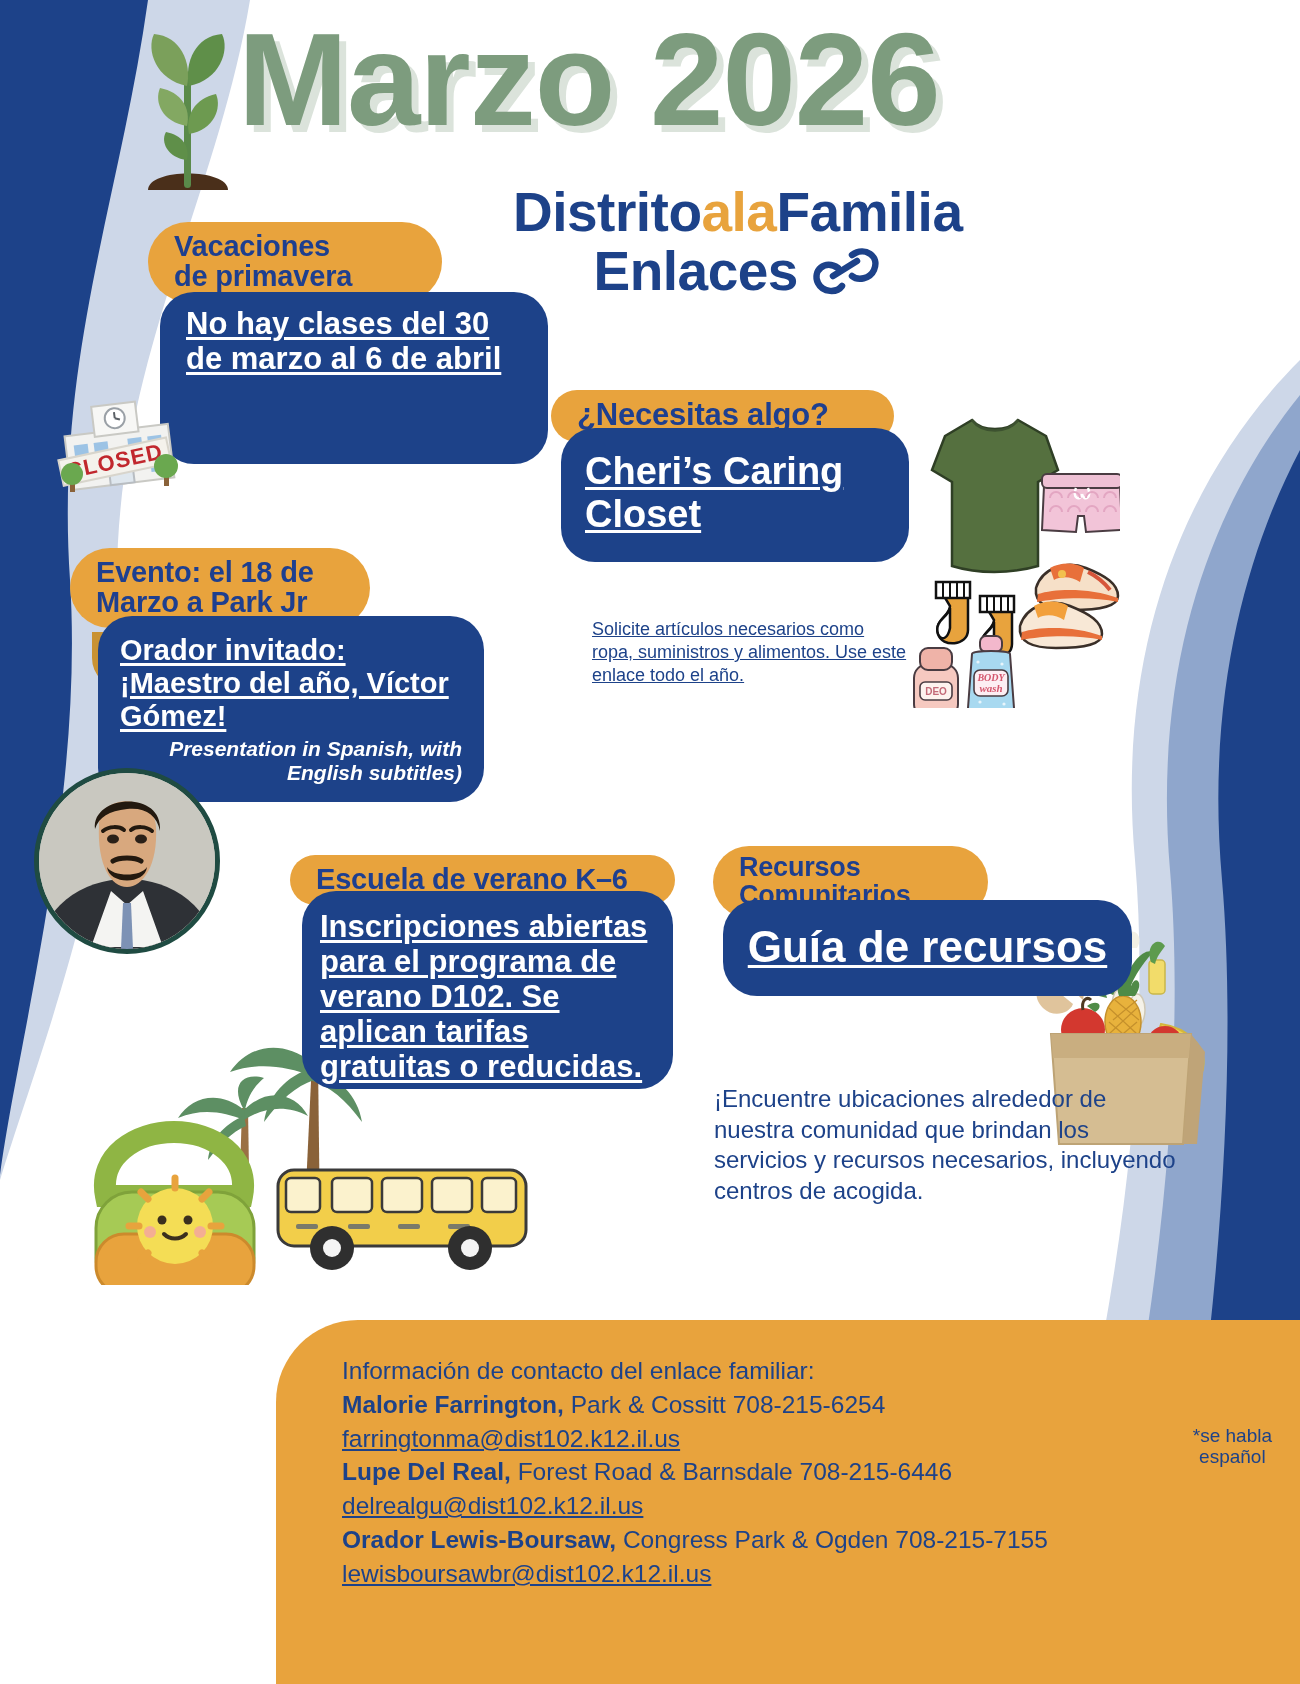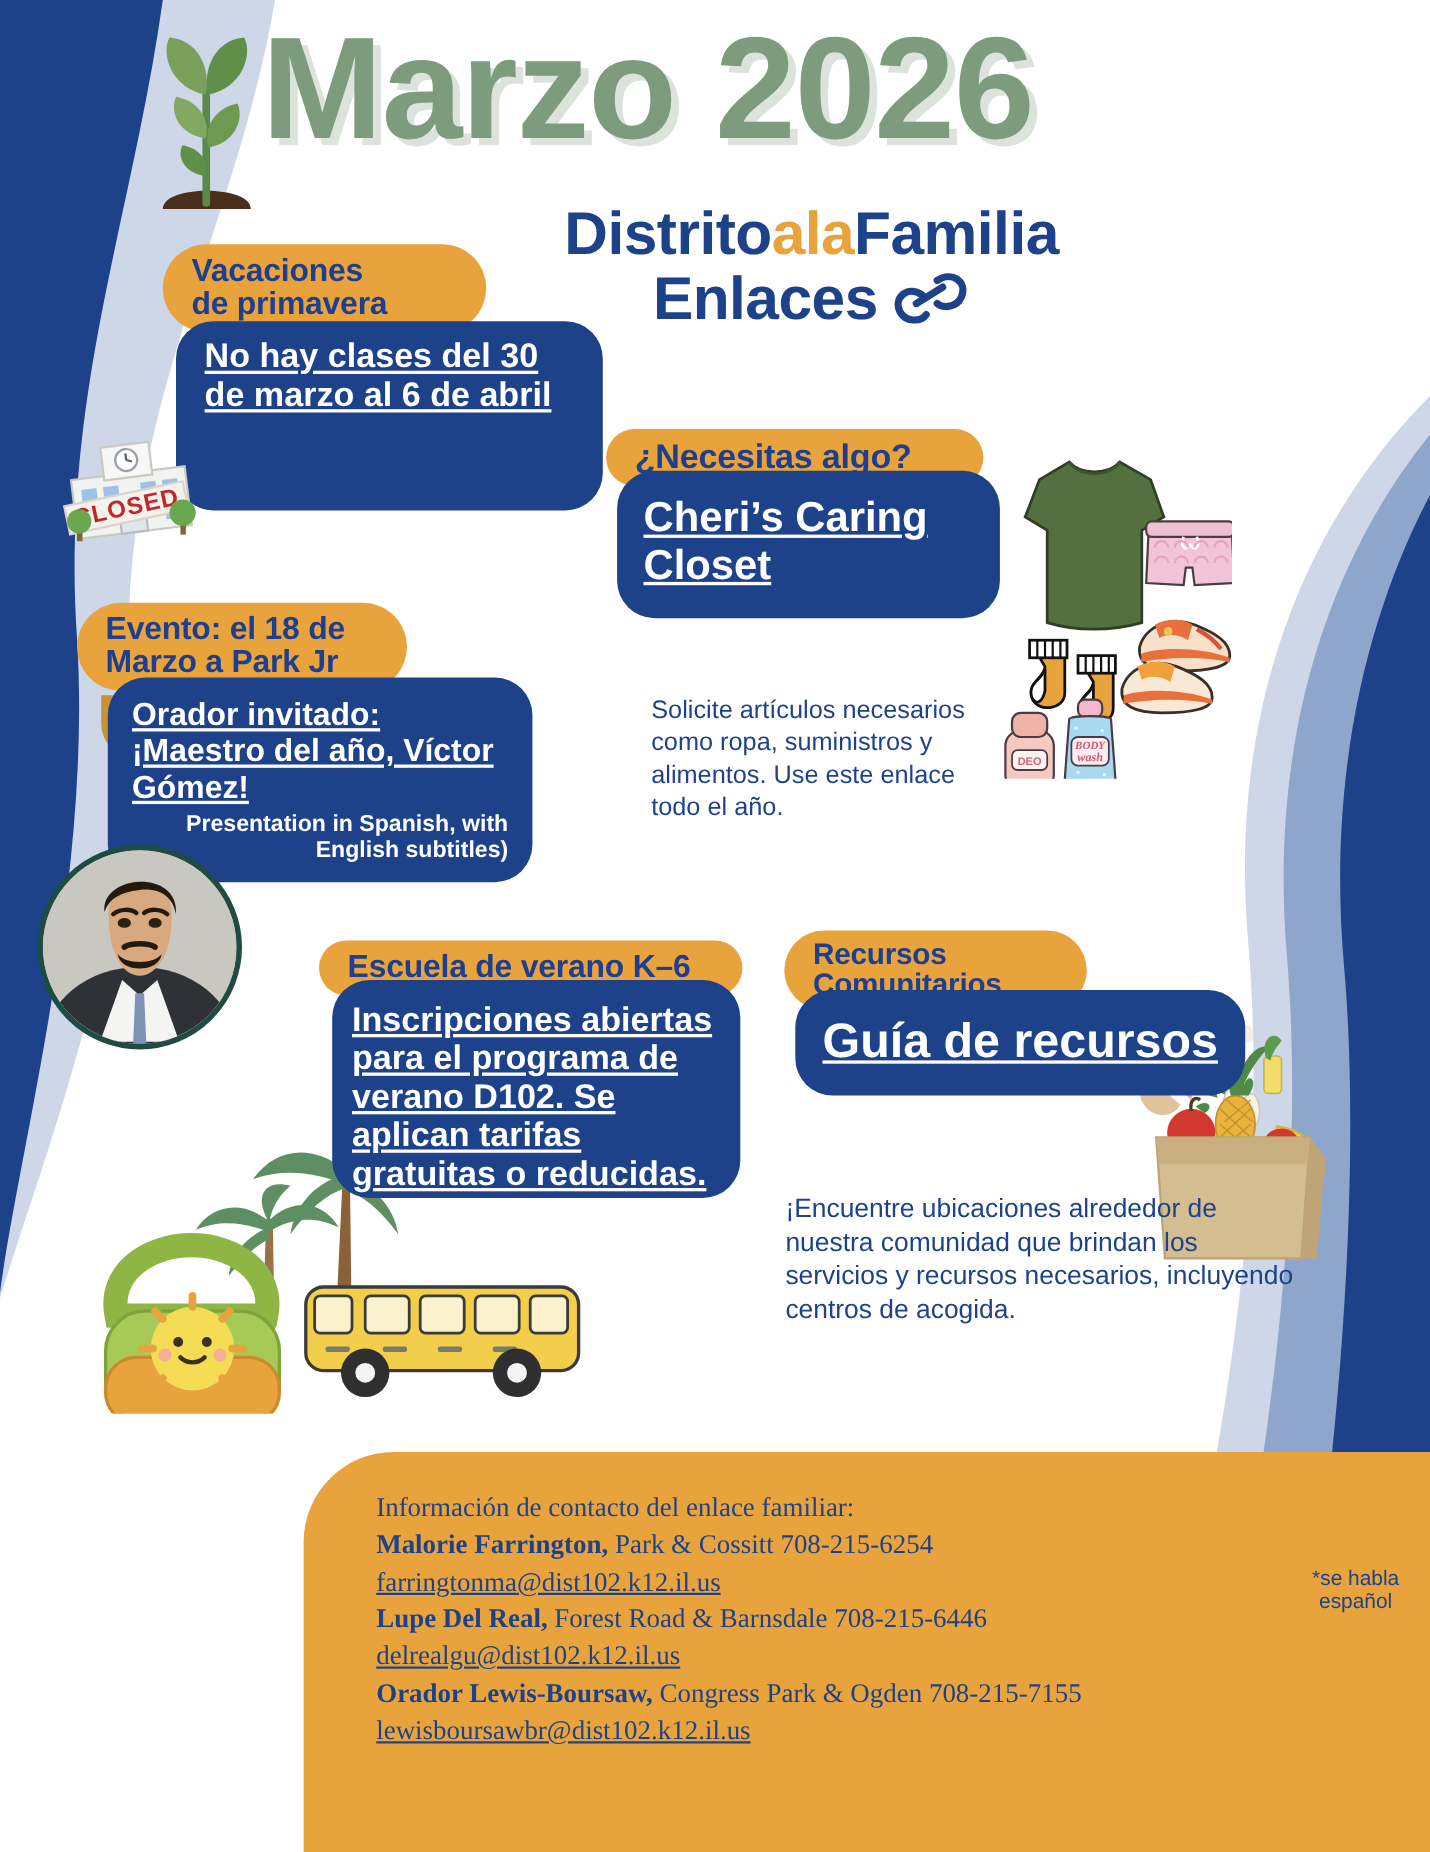--- a/index.html
+++ b/index.html
@@ -96,29 +96,29 @@
   #card-vacaciones .tag-shadow { left: 22px; top: 84px; width: 60px; height: 52px; }
   #card-vacaciones .panel { margin-left: 12px; margin-top: -10px; width: 388px; min-height: 172px; padding-top: 14px; }
   #card-vacaciones .link { font-size: 31px; }
 
   
   #card-evento { left: 70px; top: 548px; width: 420px; }
   #card-evento .tag { font-size: 29px; width: 300px; }
   #card-evento .tag-shadow { left: 22px; top: 84px; width: 60px; height: 56px; }
   #card-evento .panel { margin-left: 28px; margin-top: -12px; width: 386px; padding: 18px 22px 16px 22px; }
   #card-evento .link { font-size: 29px; }
-  #card-evento .sub { font-size: 21px; text-align: right; margin-top: 4px; }
+  #card-evento .sub { font-size: 21px; text-align: right; margin-top: 4px; font-style: italic; }
 
   
   #card-necesitas { left: 551px; top: 390px; width: 360px; }
   #card-necesitas .tag { font-size: 31px; width: 343px; }
   #card-necesitas .tag-shadow { left: 22px; top: 56px; width: 60px; height: 66px; }
   #card-necesitas .panel { margin-left: 10px; margin-top: -14px; width: 348px; padding: 22px 24px 26px 24px; }
   #card-necesitas .link { font-size: 38px; }
-  #text-necesitas { left: 592px; top: 631px; width: 315px; font-size: 23px; }
+  #text-necesitas { left: 592px; top: 618px; width: 315px; font-size: 18px; text-decoration: underline; }
 
   
   #card-verano { left: 290px; top: 855px; width: 400px; }
   #card-verano .tag { font-size: 29px; width: 385px; }
   #card-verano .tag-shadow { left: 24px; top: 52px; width: 60px; height: 68px; }
   #card-verano .panel {
     margin-left: 12px; margin-top: -14px; width: 371px;
     height: 198px; padding: 18px 18px 5px 18px; overflow: visible;
   }
   #card-verano .link { font-size: 31px; }
@@ -142,21 +142,21 @@
   }
   #footer-inner {
     position: absolute; left: 66px; top: 34px; width: 940px;
     color: #1d4289; font-size: 24.5px; line-height: 1.38;
   }
   #footer-inner .bold { font-weight: 700; text-align: right; }
   #footer-inner .mail {
     text-decoration: underline; text-underline-offset: 2px;
     text-decoration-thickness: 1.6px; display: inline-block;
   }
-  #footer-inner .line { white-space: nowrap; font-family: Liberation Serif, serif; }
+  #footer-inner .line { white-space: nowrap; }
   #habla {
     position: absolute; right: 28px; top: 106px;
     color: #1d4289; font-size: 19px; line-height: 1.1;
     text-align: center; z-index: 12;
   }
 
   
   .ill { position: absolute; z-index: 4; }
   #ill-plant { left: 128px; top: 22px; z-index: 6; }
   #ill-school { left: 52px; top: 390px; z-index: 6; }

